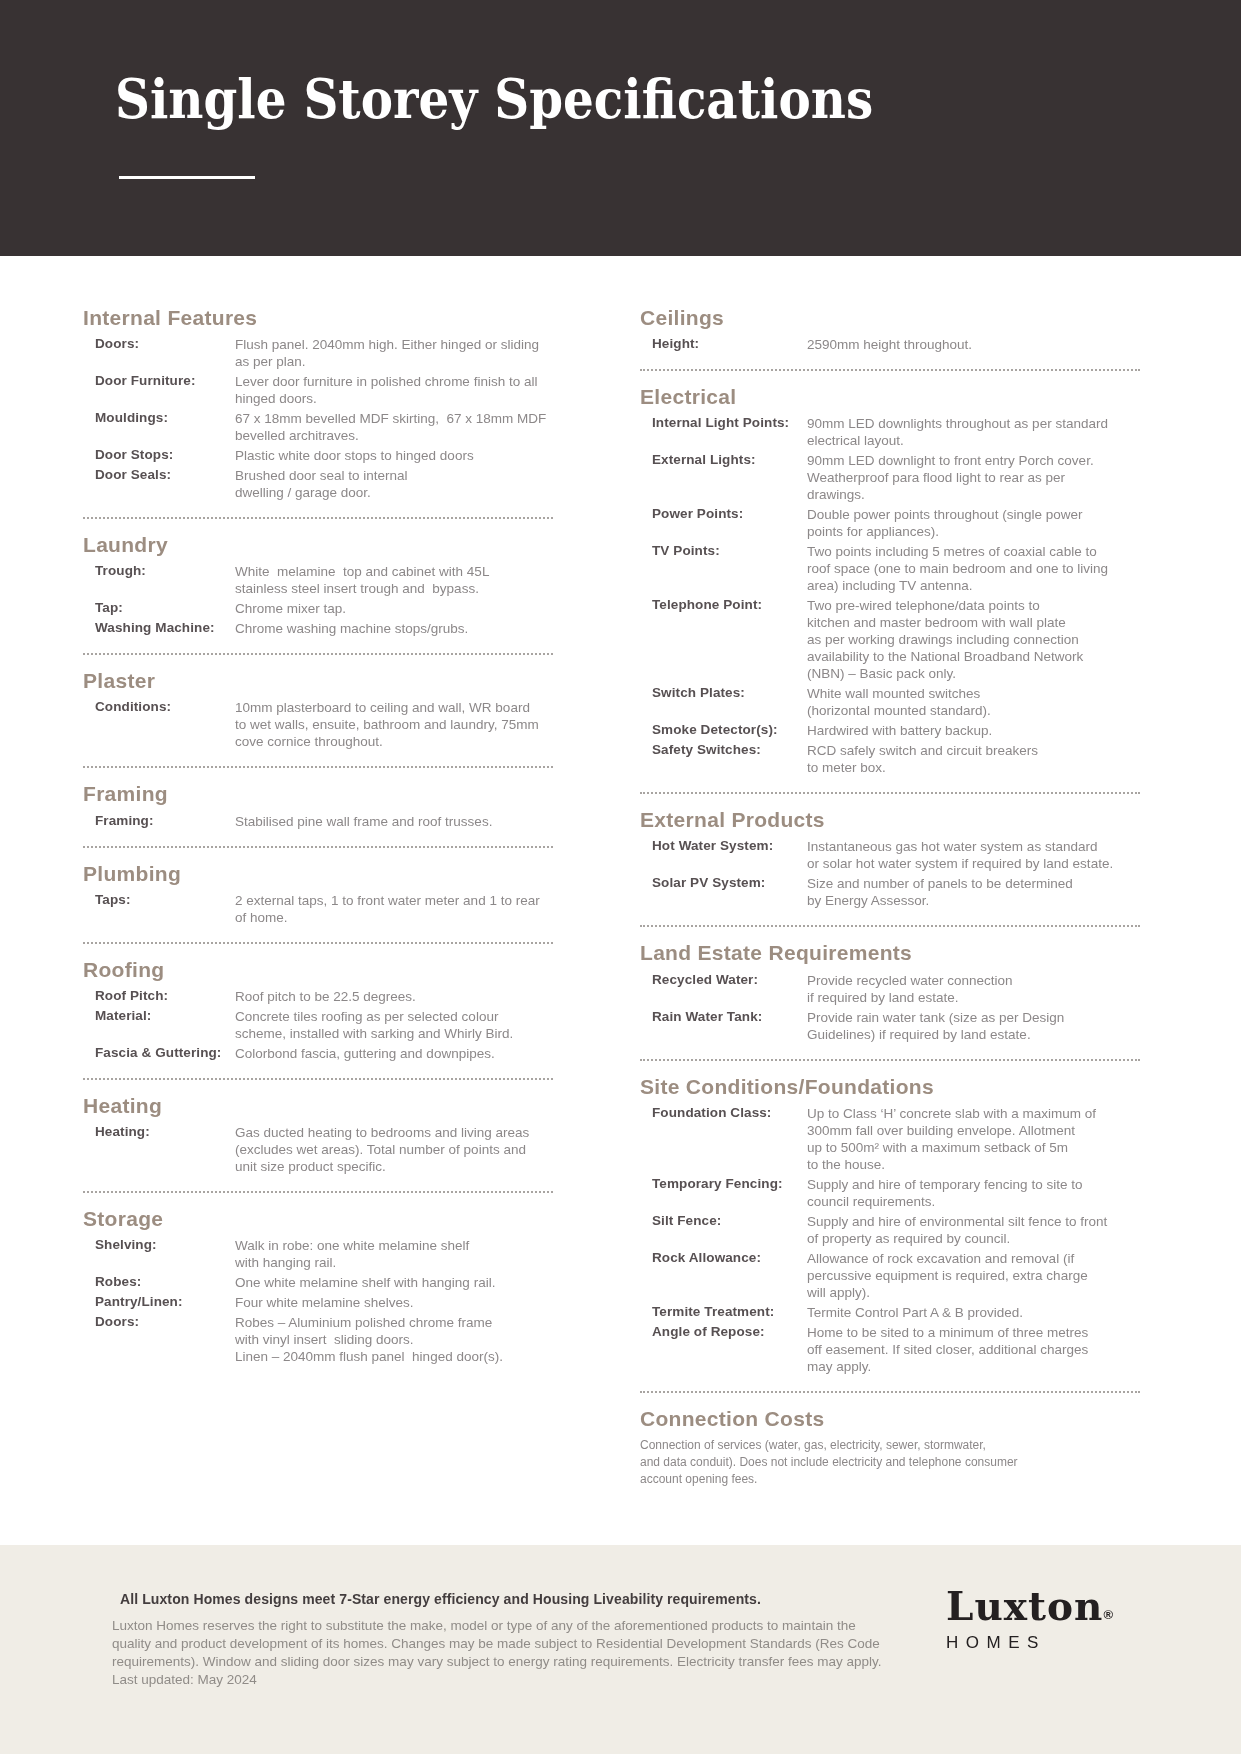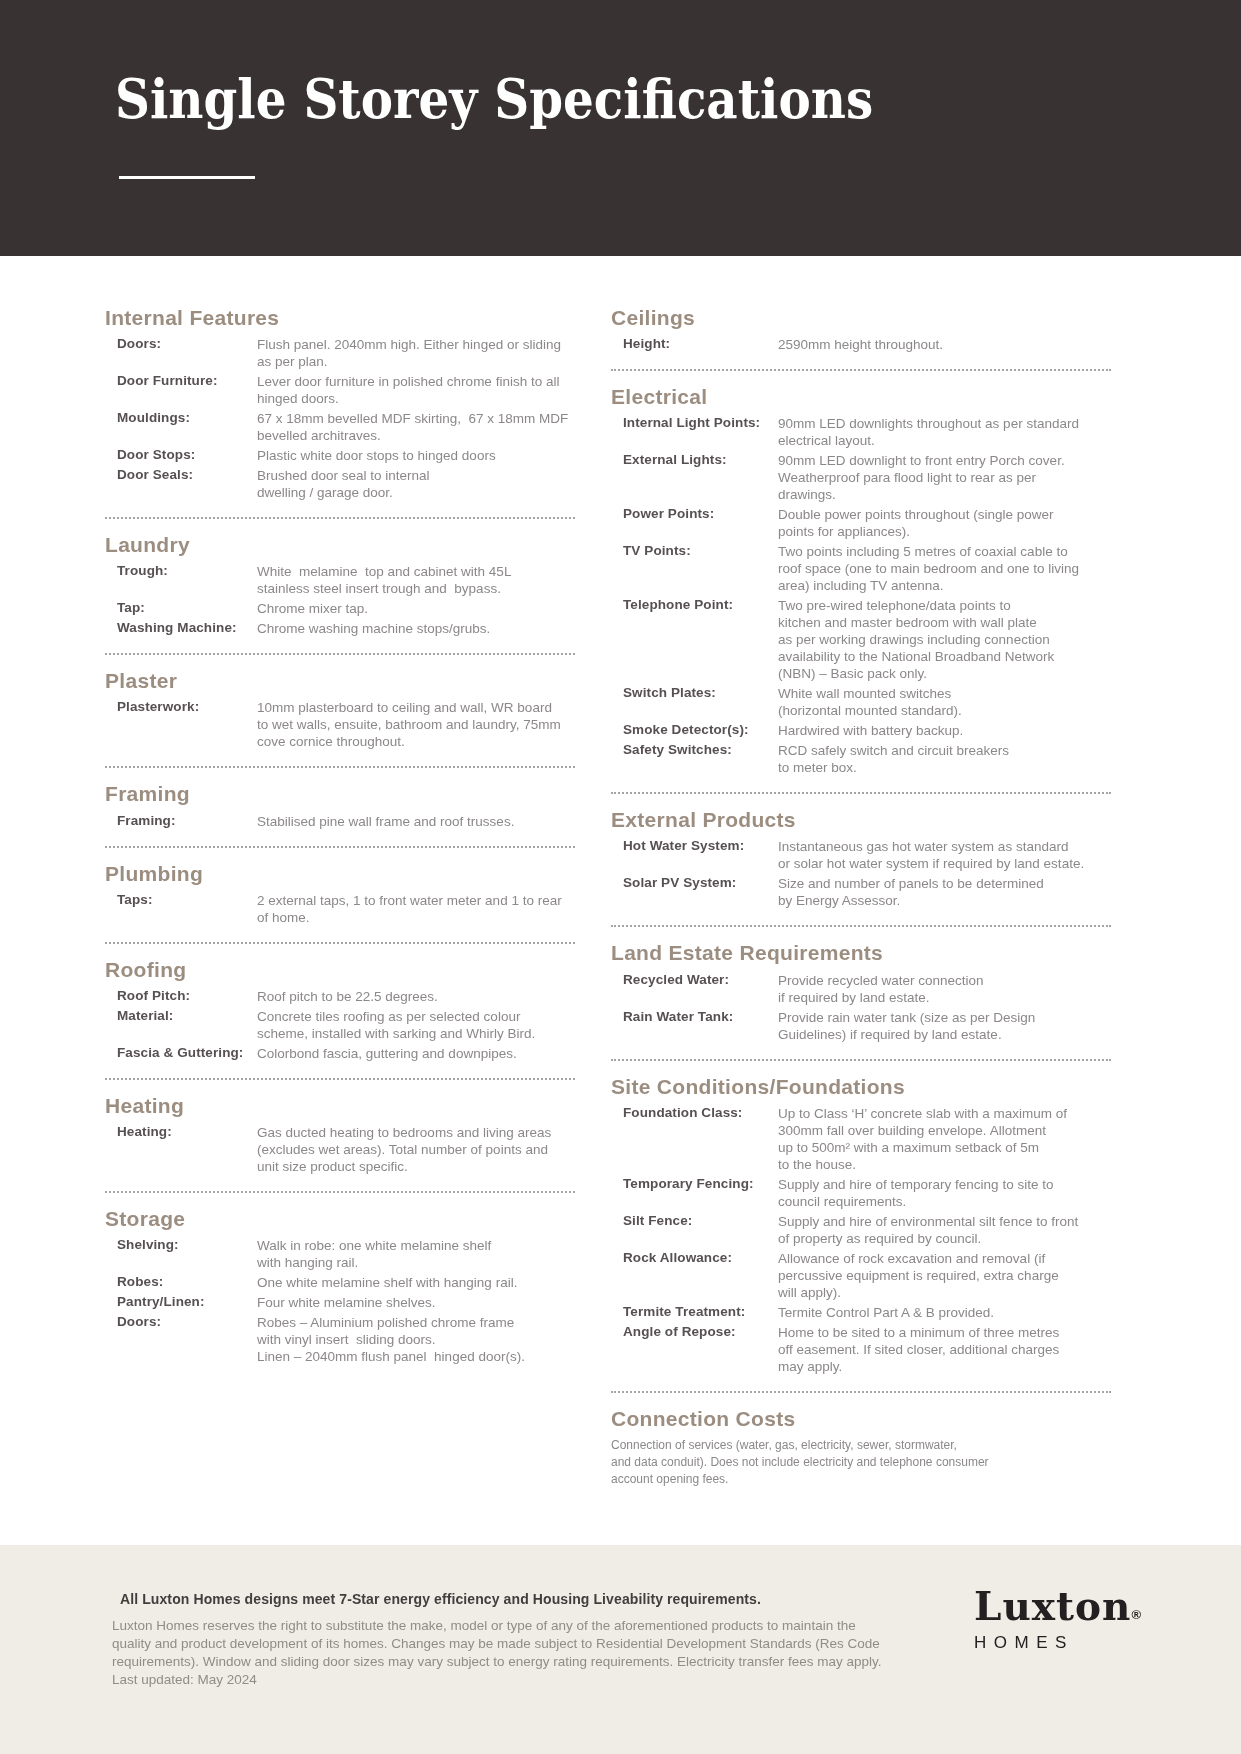--- a/index.html
+++ b/index.html
@@ -21,21 +21,21 @@
   }
   
   .hero{margin-top:0;height:256px;background:var(--header-bg);padding:70px 0 0 115px}
   .hero h1{
     margin:0;color:#ffffff;font-family:"DejaVu Serif",serif;font-weight:bold;
     font-size:55px;line-height:1.05;letter-spacing:0px;
     transform:scaleX(0.88);transform-origin:left center;white-space:nowrap;
   }
   .hero-underline{width:136px;height:3px;background:#ffffff;margin:48px 0 0 4px}
   
-  .columns{display:flex;padding:50px 0 0 105px;gap:36px;align-items:flex-start}
+  .columns{display:flex;padding:50px 0 0 83px;gap:87px;align-items:flex-start}
   .col-left{width:470px}
   .col-right{width:500px}
   .section-heading{
     margin:0 0 6px;font-size:21px;line-height:1.15;font-weight:bold;
     color:var(--accent);letter-spacing:0.3px;
   }
   .spec-row{display:grid;grid-template-columns:140px 1fr;margin:0 12px 3px}
   .col-right .spec-row{grid-template-columns:155px 1fr}
   .spec-label{
     font-size:13.5px;line-height:16px;font-weight:bold;color:var(--label-color);
@@ -48,21 +48,21 @@
     margin:6px 0 0;font-size:12px;line-height:17px;color:var(--value-color);white-space:pre;
   }
   .divider{border-top:2px dotted var(--divider-color);margin:16px 0 14px;height:0}
   
   .footer{
     position:absolute;left:0;bottom:0;width:100%;height:209px;
     background:var(--footer-bg);padding:46px 0 0 112px;
   }
   .foot-bold{margin:0 8px 10px;font-size:14px;font-weight:bold;color:var(--footer-strong);letter-spacing:0.1px}
   .foot-text{margin:0;font-size:13.5px;line-height:18px;color:var(--footer-text);white-space:pre}
-  .logo{position:absolute;left:974px;top:42px;color:var(--logo-color)}
+  .logo{position:absolute;left:946px;top:42px;color:var(--logo-color)}
   .logo-word{font-family:"DejaVu Serif",serif;font-weight:bold;font-size:39px;line-height:1;letter-spacing:1px}
   .logo-reg{font-size:13px;font-family:"Liberation Sans",sans-serif;font-weight:bold;vertical-align:1px}
   .logo-sub{font-size:17px;letter-spacing:7.5px;margin-top:7px;font-weight:normal}
 </style>
 </head>
 <body>
 
 <div class="page">
 
   <header class="hero">
@@ -130,21 +130,21 @@
 </div>
 
   </section>
 
   <div class="divider"></div>
 
   <section class="spec-section">
     <h2 class="section-heading">Plaster</h2>
     <div class="rows">
   <div class="spec-row">
-    <div class="spec-label">Plasterwork:</div>
+    <div class="spec-label">Conditions:</div>
     <div class="spec-value">10mm plasterboard to ceiling and wall, WR board
 to wet walls, ensuite, bathroom and laundry, 75mm
 cove cornice throughout.</div>
   </div>
 </div>
 
   </section>
 
   <div class="divider"></div>
 

